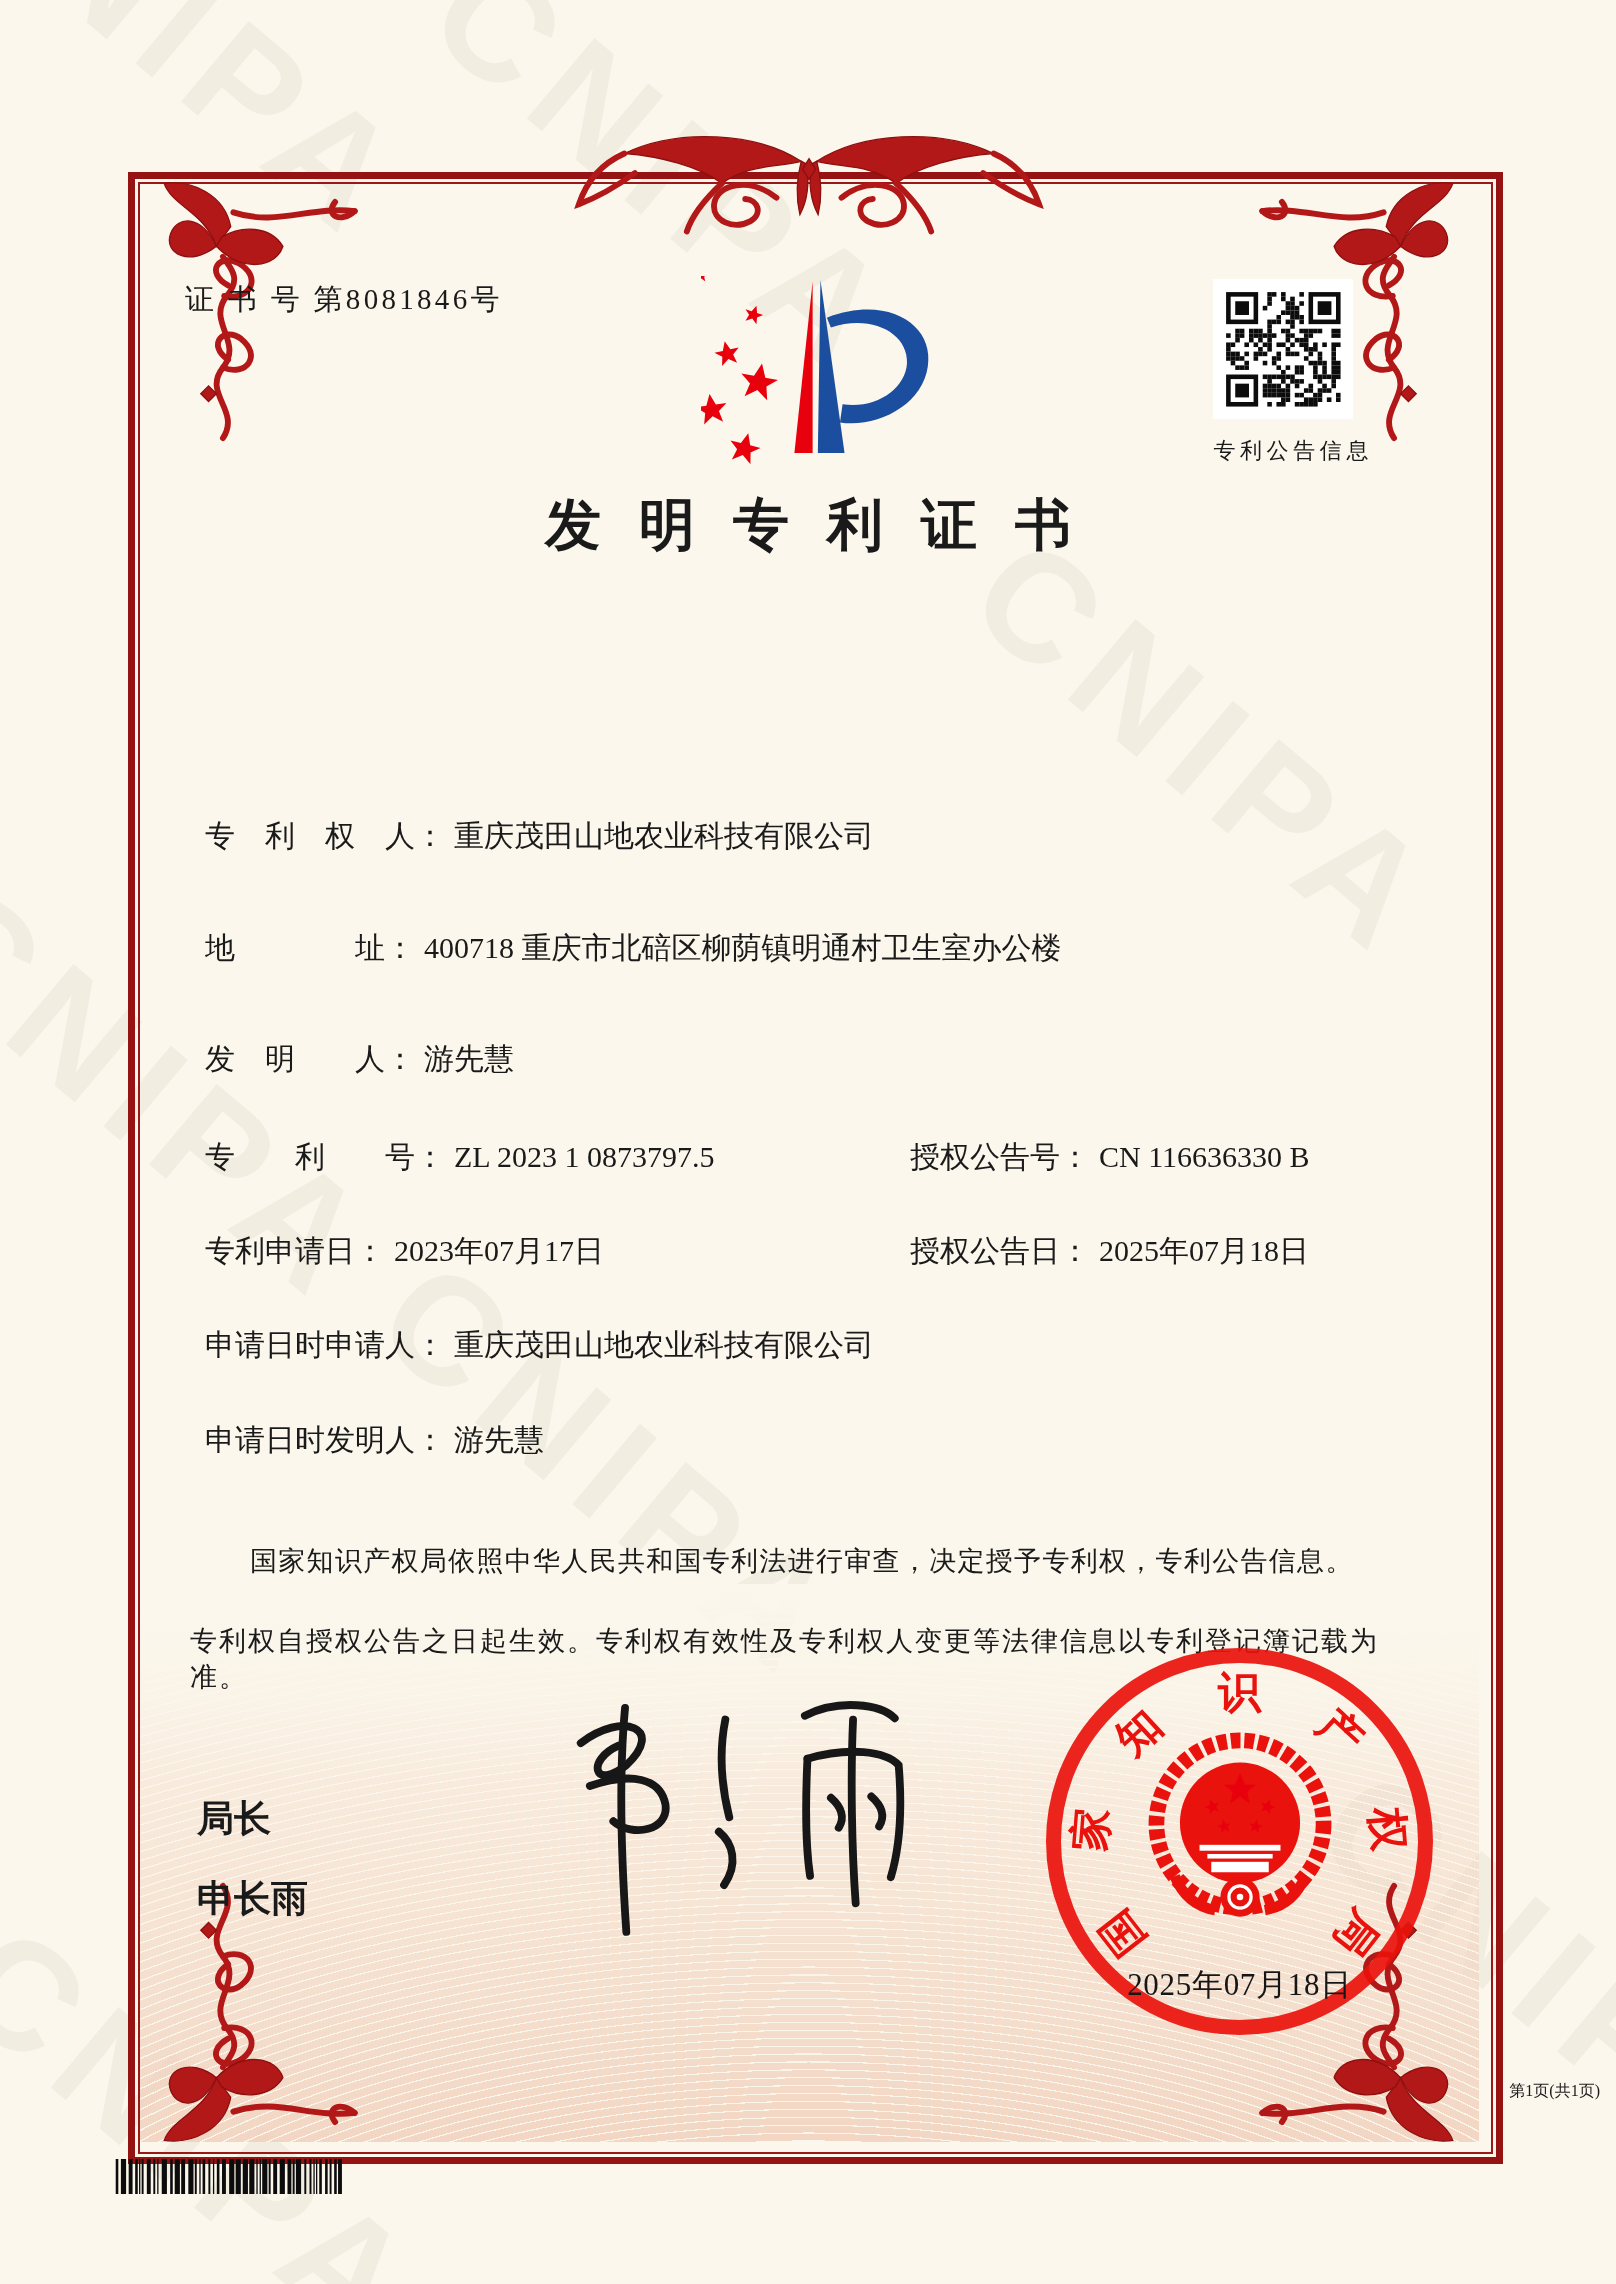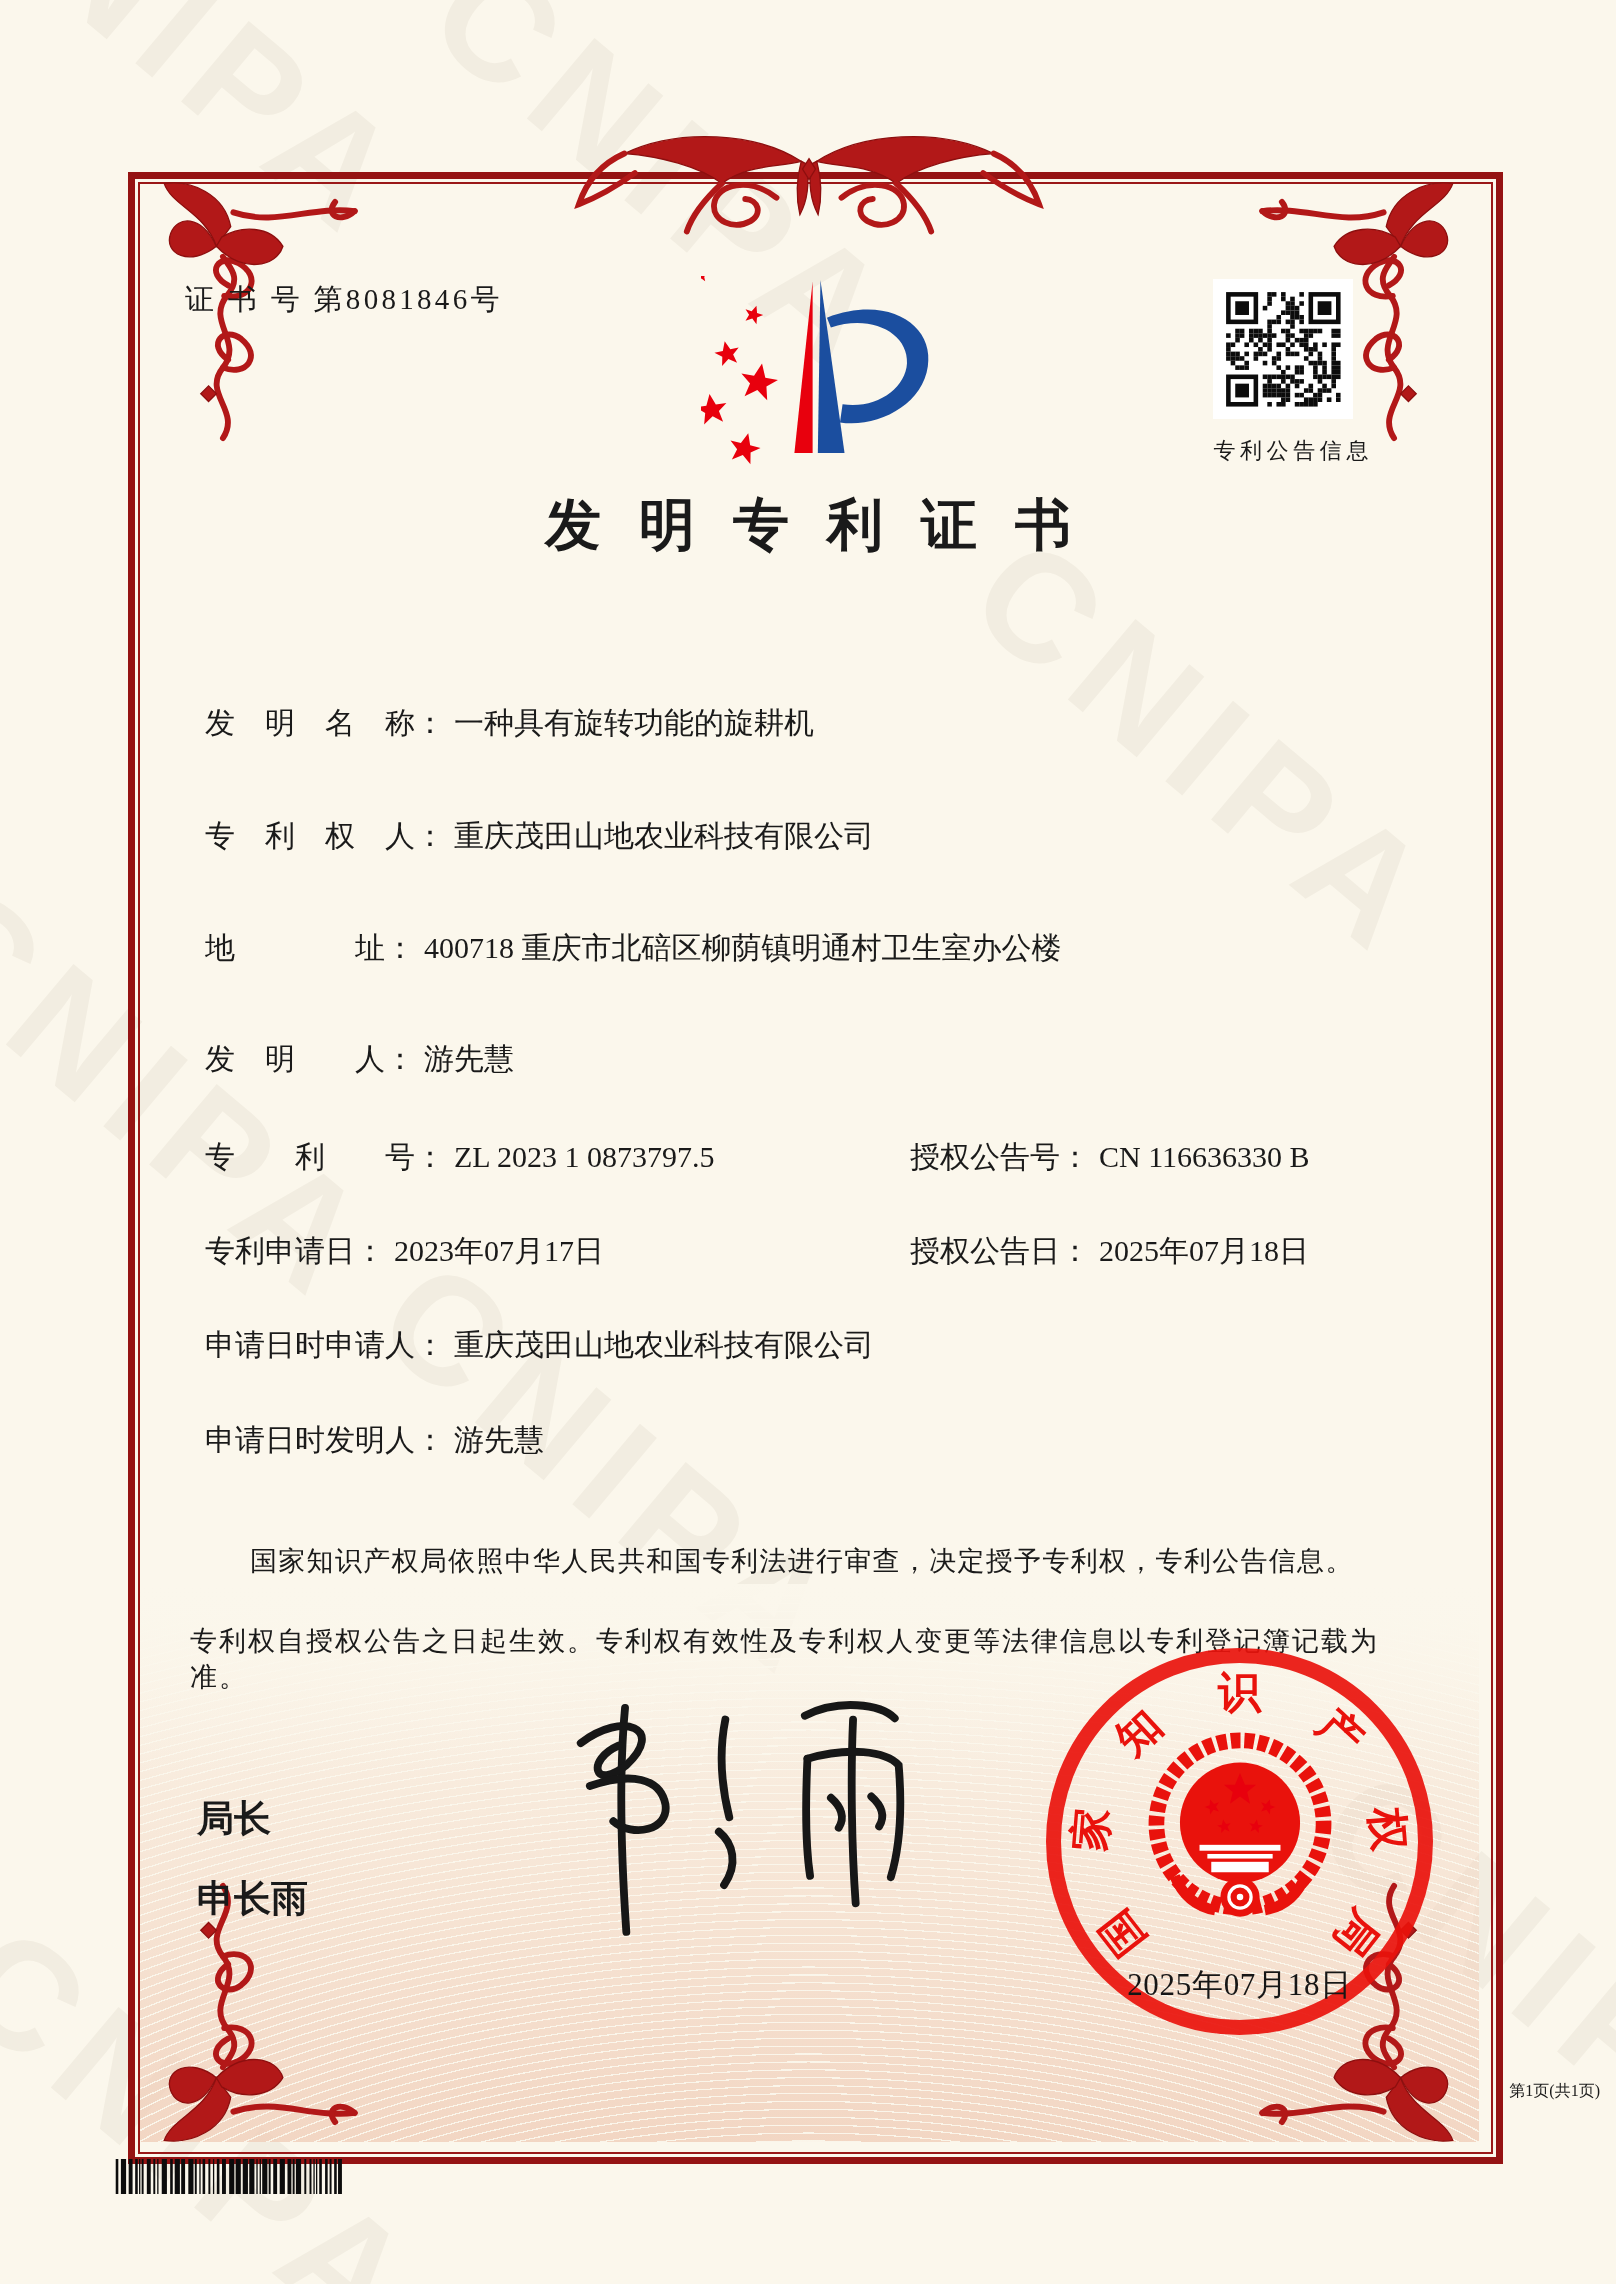--- a/index.html
+++ b/index.html
@@ -355,23 +355,20 @@
         <rect x="188" y="139" width="7" height="7" fill="#0c0c0c"></rect>
         <rect x="188" y="146" width="7" height="7" fill="#0c0c0c"></rect>
         <rect x="188" y="174" width="7" height="7" fill="#0c0c0c"></rect>
         <rect x="188" y="181" width="7" height="7" fill="#0c0c0c"></rect>
       </svg>
   </div>
   <div class="abs qr-caption">专利公告信息</div>
 
   <div class="abs title">发明专利证书</div>
 
-  <div class="row" style="top:703px">
-    <span class="lab">发　明　名　称：</span><span>一种具有旋转功能的旋耕机</span>
-  </div>
   <div class="row" style="top:816px">
     <span class="lab">专　利　权　人：</span><span>重庆茂田山地农业科技有限公司</span>
   </div>
   <div class="row" style="top:928px">
     <span class="lab">地　　　　址：</span><span>400718 重庆市北碚区柳荫镇明通村卫生室办公楼</span>
   </div>
   <div class="row" style="top:1039px">
     <span class="lab">发　明　　人：</span><span>游先慧</span>
   </div>
   <div class="row" style="top:1137px">

